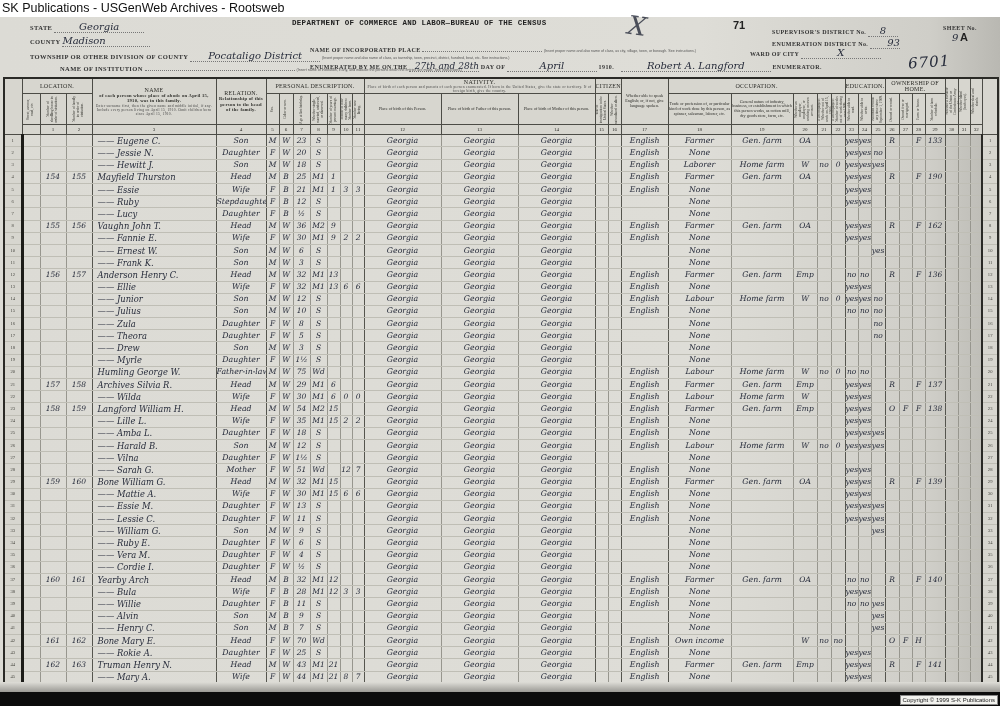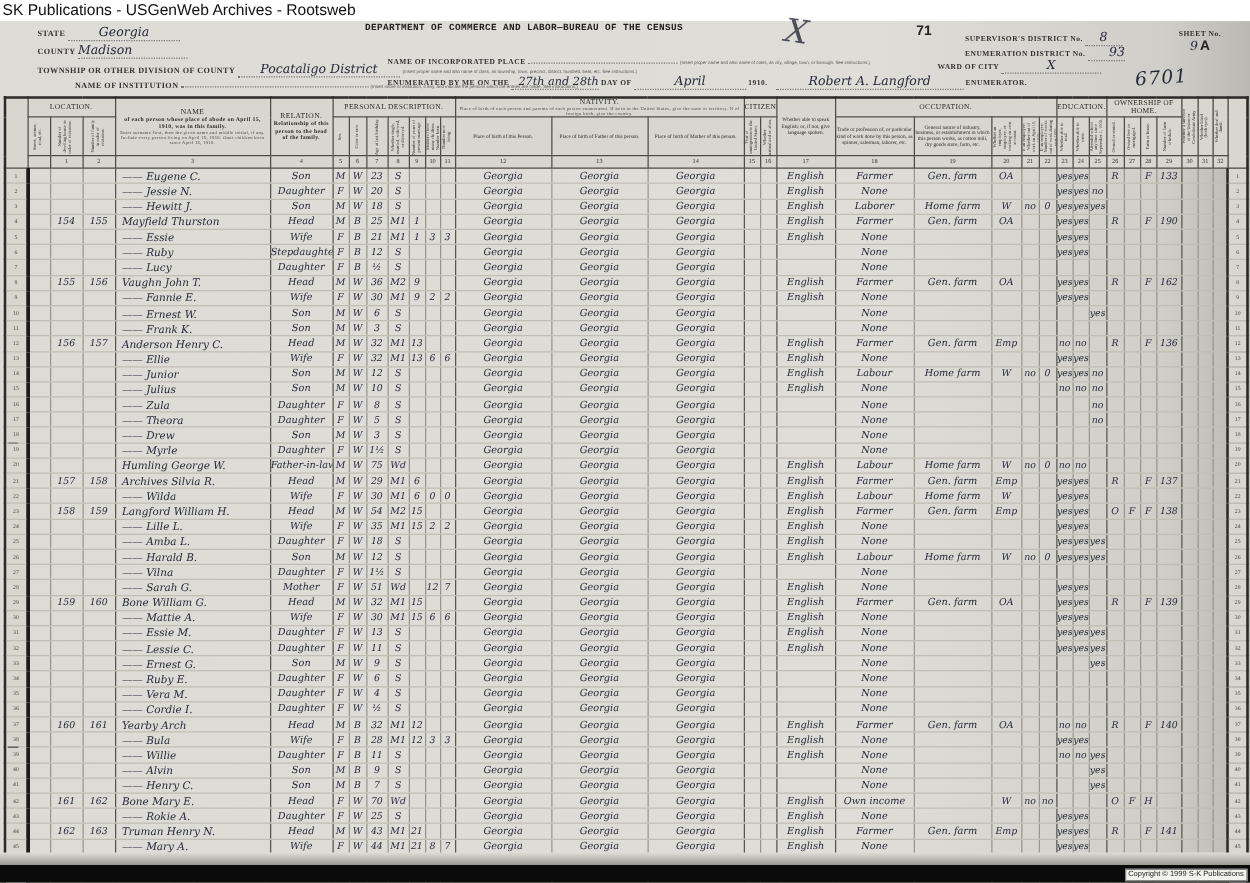--- a/index.html
+++ b/index.html
@@ -1529,21 +1529,21 @@
             <td class="hw sm hb"></td>
             <td class="hw sm"></td>
             <td class="hw sm"></td>
             <td class="lnc right">32</td>
           </tr>
           <tr>
             <td class="lnc left">33</td>
             <td class="hw sm"></td>
             <td class="hw sm"></td>
             <td class="hw sm"></td>
-            <td class="hw name hb">—— Ernest G.</td>
+            <td class="hw name hb">—— William G.</td>
             <td class="hw mid hb">Son</td>
             <td class="hw sm hb">M</td>
             <td class="hw sm">W</td>
             <td class="hw sm">9</td>
             <td class="hw sm">S</td>
             <td class="hw sm"></td>
             <td class="hw sm"></td>
             <td class="hw sm"></td>
             <td class="hw mid hb">Georgia</td>
             <td class="hw mid">Georgia</td>

